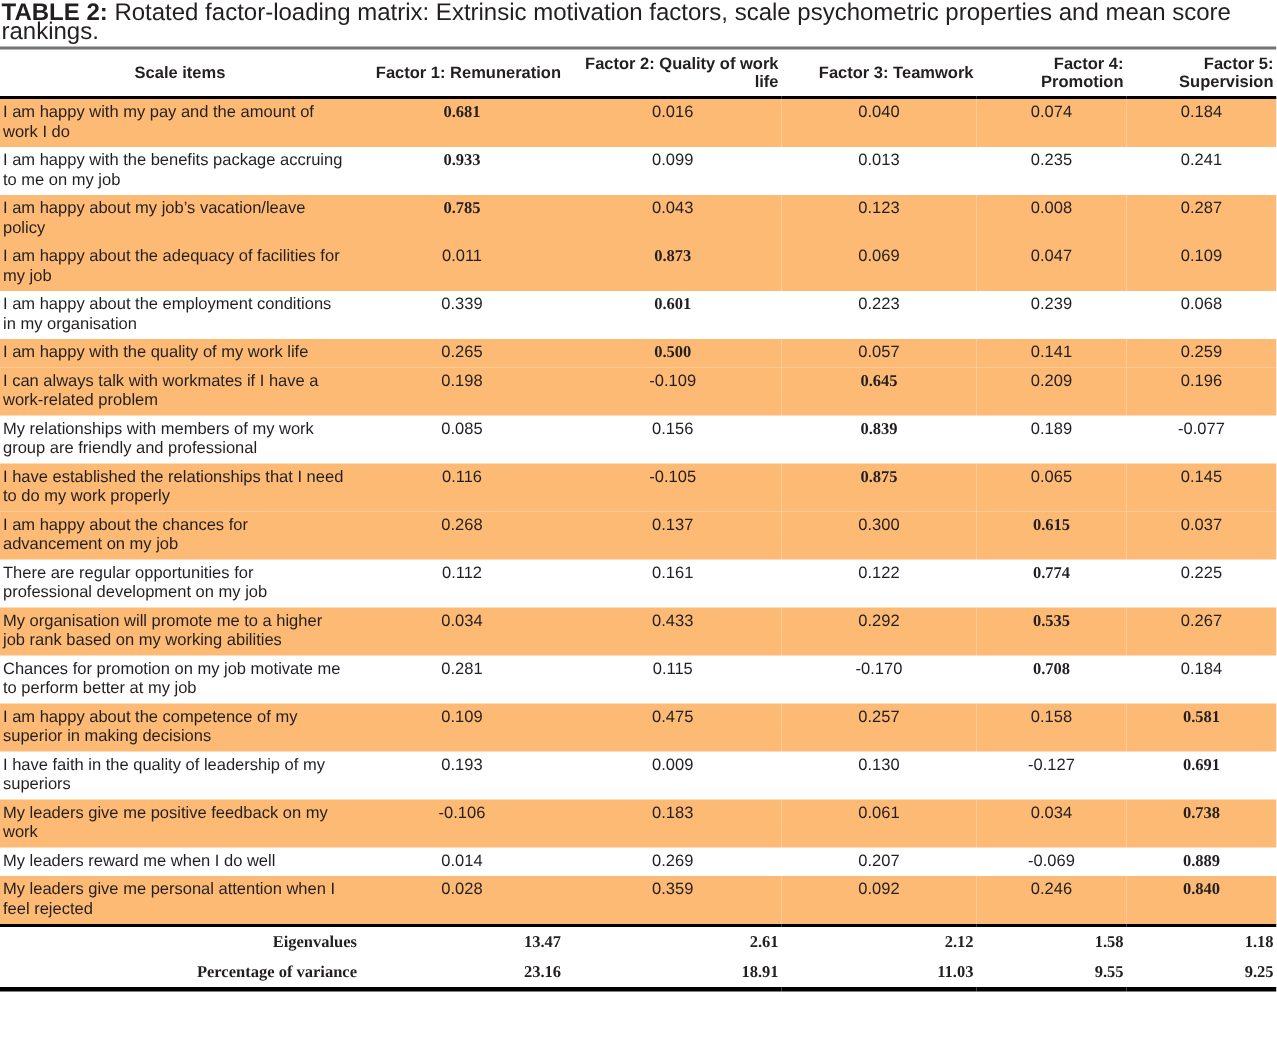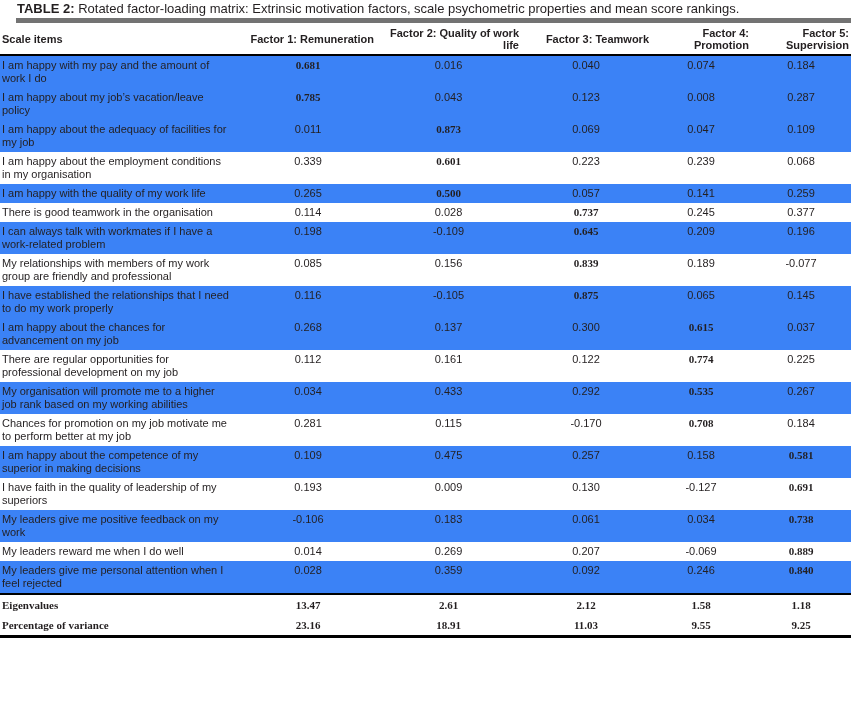--- a/index.html
+++ b/index.html
@@ -7,25 +7,24 @@
   body {
     width: 851px;
     height: 703px;
     background: #ffffff;
     color: #231f20;
     font-family: "Liberation Sans", "DejaVu Sans", sans-serif;
     overflow: hidden;
   }
   .page { width: 851px; }
   .title-bar {
-    font-size: 13px;
+    font-size: 16px;
     line-height: 13px;
     padding: 2px 2px 3px 1px;
-    border-bottom: 5px solid #737373;
-    margin-left: 16px;
+    border-bottom: 2px solid #737373;
   }
   .title-bar .tag { font-weight: bold; }
   table.factor-table {
     width: 851px;
     border-collapse: collapse;
     table-layout: fixed;
     font-size: 11px;
   }
   col.c-items { width: 240px; }
   col.c-f1 { width: 136px; }
@@ -35,33 +34,33 @@
   col.c-f5 { width: 100px; }
   thead th {
     font-weight: bold;
     font-size: 11px;
     text-align: right;
     padding: 4px 2px 3px 2px;
     border-bottom: 2.5px solid #000;
     vertical-align: middle;
     line-height: 12px;
   }
-  thead th.items-h { text-align: left; padding-left: 2px; }
+  thead th.items-h { text-align: center; padding-left: 2px; }
   tbody td {
     padding: 3px 2px 3px 2px;
     line-height: 13px;
     vertical-align: top;
   }
   td.item { text-align: left; padding-left: 2px; padding-right: 10px; }
   td.num { text-align: center; }
   td.bold, tr.summary td { font-weight: bold; font-family: Liberation Serif, serif; }
-  tr.stripe { background: #3b82f6; }
+  tr.stripe { background: #fdba74; }
   tbody.summary-body tr:first-child td { border-top: 2.5px solid #000; }
   tbody.summary-body tr:last-child td { border-bottom: 3px solid #000; }
-  tbody.summary-body td { padding: 4px 2px 3px 2px; }
+  tbody.summary-body td { padding: 4px 2px 3px 16px; text-align: right; }
 </style>
 </head>
 <body>
 
 <div class="page">
   <div class="title-bar">
     <span class="tag">TABLE 2:</span><span> Rotated factor-loading matrix: Extrinsic motivation factors, scale psychometric properties and mean score rankings.</span>
   </div>
 
   <table class="factor-table">
@@ -85,20 +84,28 @@
     </thead>
     <tbody id="rows-body">
         <tr class="stripe">
           <td class="item">I am happy with my pay and the amount of work I do</td>
           <td class="num bold">0.681</td>
           <td class="num">0.016</td>
           <td class="num">0.040</td>
           <td class="num">0.074</td>
           <td class="num">0.184</td>
         </tr>
+        <tr class="">
+          <td class="item">I am happy with the benefits package accruing to me on my job</td>
+          <td class="num bold">0.933</td>
+          <td class="num">0.099</td>
+          <td class="num">0.013</td>
+          <td class="num">0.235</td>
+          <td class="num">0.241</td>
+        </tr>
         <tr class="stripe">
           <td class="item">I am happy about my job’s vacation/leave policy</td>
           <td class="num bold">0.785</td>
           <td class="num">0.043</td>
           <td class="num">0.123</td>
           <td class="num">0.008</td>
           <td class="num">0.287</td>
         </tr>
         <tr class="stripe">
           <td class="item">I am happy about the adequacy of facilities for my job</td>
@@ -116,28 +123,20 @@
           <td class="num">0.239</td>
           <td class="num">0.068</td>
         </tr>
         <tr class="stripe">
           <td class="item">I am happy with the quality of my work life</td>
           <td class="num">0.265</td>
           <td class="num bold">0.500</td>
           <td class="num">0.057</td>
           <td class="num">0.141</td>
           <td class="num">0.259</td>
-        </tr>
-        <tr class="">
-          <td class="item">There is good teamwork in the organisation</td>
-          <td class="num">0.114</td>
-          <td class="num">0.028</td>
-          <td class="num bold">0.737</td>
-          <td class="num">0.245</td>
-          <td class="num">0.377</td>
         </tr>
         <tr class="stripe">
           <td class="item">I can always talk with workmates if I have a work-related problem</td>
           <td class="num">0.198</td>
           <td class="num">-0.109</td>
           <td class="num bold">0.645</td>
           <td class="num">0.209</td>
           <td class="num">0.196</td>
         </tr>
         <tr class="">

